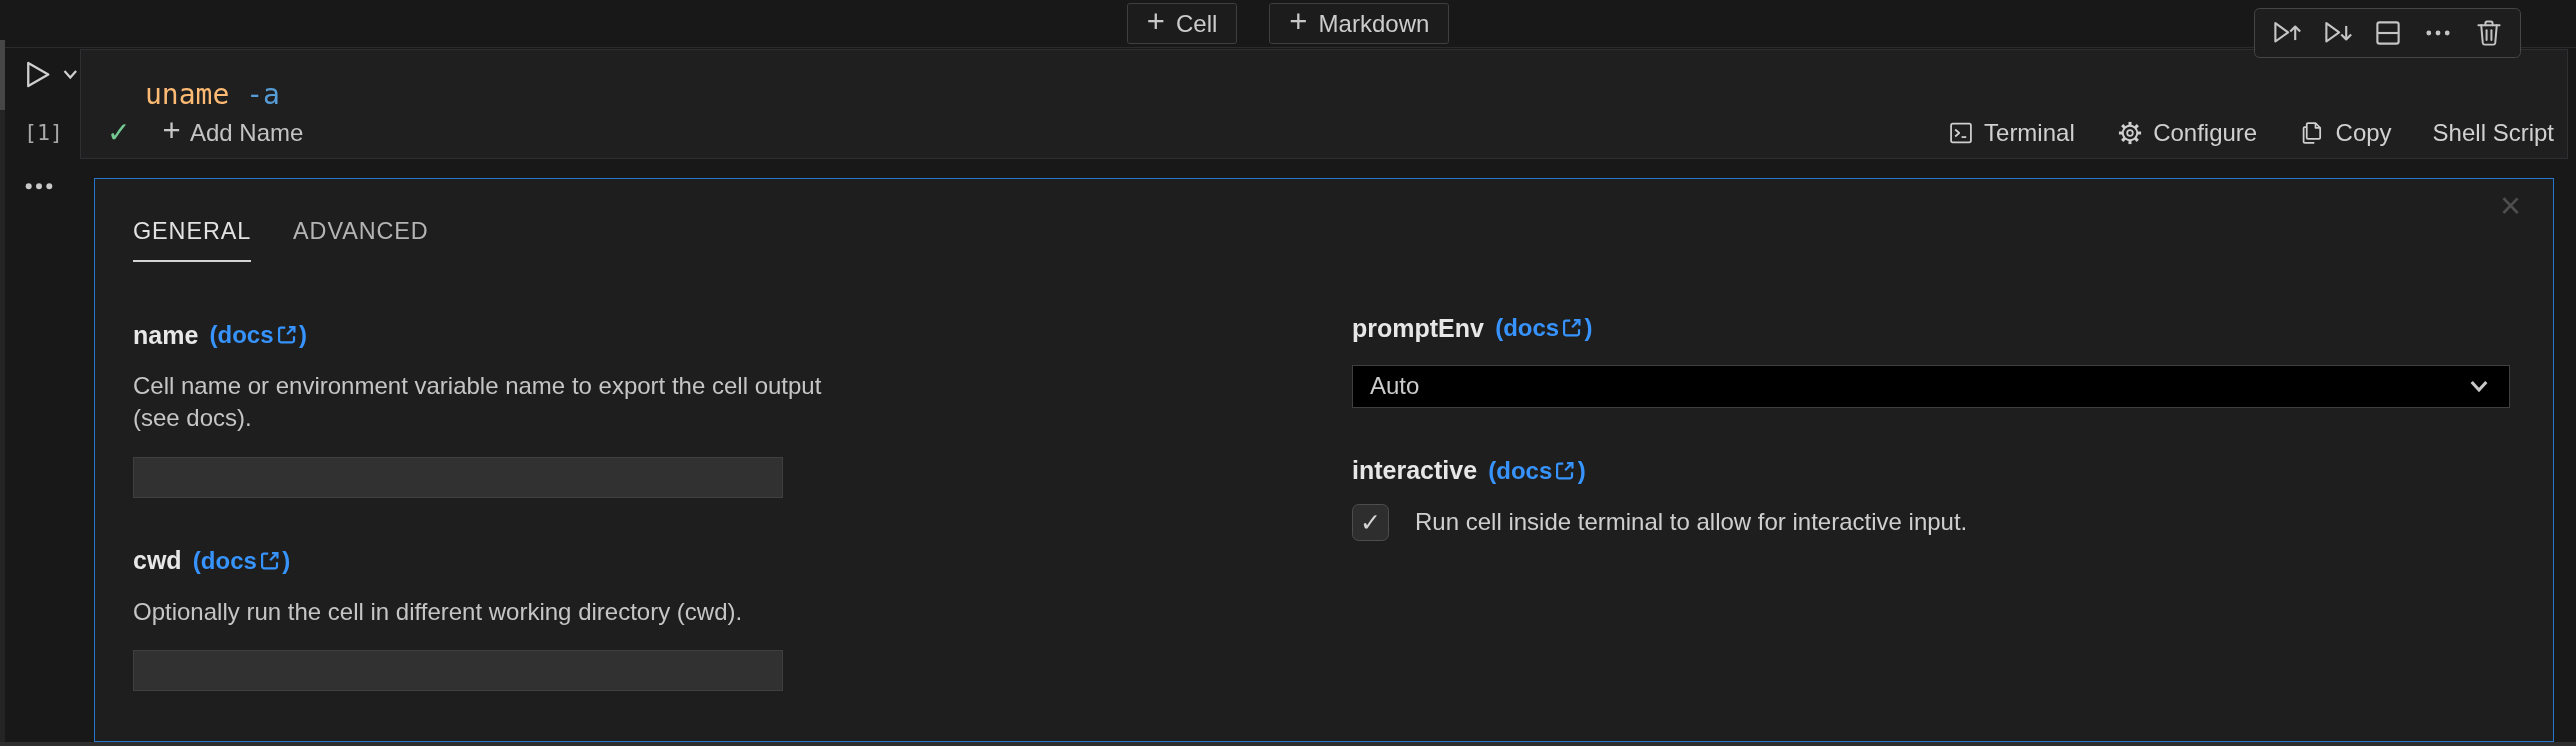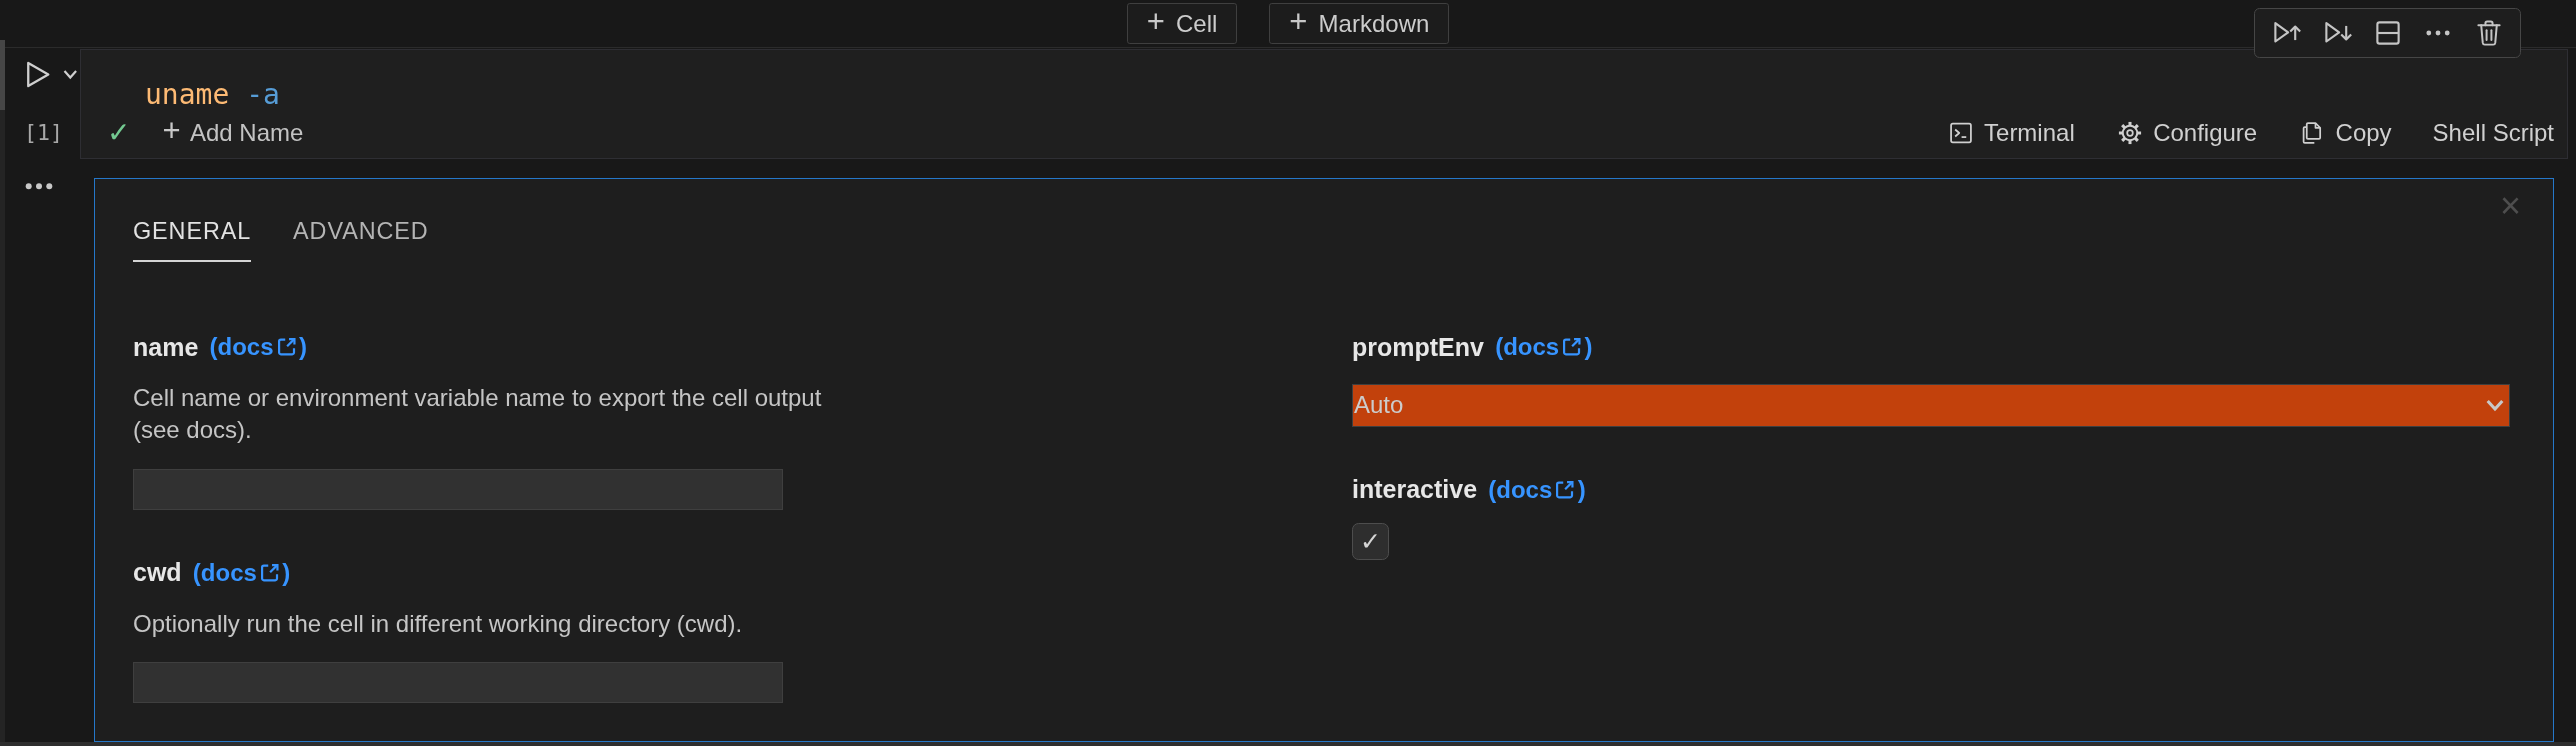--- a/index.html
+++ b/index.html
@@ -50,33 +50,33 @@
   
   .panel { position:absolute; left:94px; top:178px; width:2460px; height:564px;
            background:#1e1e1e; border:1.9px solid #2577c9; }
   .panel-close { position:absolute; top:9.4px; right:32px; font-size:36px; color:#4e4e4e;
                  line-height:1; cursor:pointer; }
   .tabs { position:absolute; left:38px; top:39px; display:flex; gap:42px; }
   .tab { font-size:23.4px; letter-spacing:0.9px; padding-bottom:15px; color:#b4b4b4; cursor:pointer; }
   .tab.active { color:#e2e2e2; border-bottom:2.8px solid #d4d4d4; }
 
   .col-left  { position:absolute; left:38px;  top:140px; width:704px; }
-  .col-right { position:absolute; left:1257px; top:140px; width:1158px; }
-  .field { margin-bottom:47px;margin-top:12px; }
+  .col-right { position:absolute; left:1257px; top:133px; width:1158px; }
+  .field { margin-bottom:47px; }
   .field-label-row { display:flex; align-items:center; gap:11.2px; height:32px; }
   .field-label { font-size:25px; font-weight:bold; color:#e7e7e7; }
   .docs-link { display:inline-flex; align-items:center; gap:1px; color:#3794ff;
                font-size:24px; font-weight:bold; cursor:pointer; text-decoration:none; }
   .field-desc { margin-top:19px; font-size:24px; color:#c5c5c5; line-height:32px; }
   .text-input { margin-top:22.5px; width:650px; height:41px; background:#313131;
                 border:0.9px solid #3f3f3f; color:#cccccc; font-size:23.4px; padding:0 13px;
                 font-family:"Liberation Sans",sans-serif; }
-  .select-box { margin-top:20.6px; width:100%; height:43px; background:#c2410c;
+  .select-box { margin-top:20.6px; width:100%; height:43px; background:#000000;
                 border:0.9px solid #3f3f3f; display:flex; align-items:center;
-                padding:0 1px; font-size:24px; color:#cccccc; cursor:pointer; }
+                padding:0 17px; font-size:24px; color:#cccccc; cursor:pointer; }
   .select-box .chev { margin-left:auto; display:flex; color:#c8c8c8; }
   .checkbox-row { margin-top:17px; display:flex; align-items:center; gap:26px; }
   .checkbox { width:37px; height:37px; border:0.9px solid #4d4d4d; border-radius:6.6px;
               background:#2e2e2e; display:flex; align-items:center; justify-content:center;
               color:#d4d4d4; font-size:25px; cursor:pointer; }
   .checkbox-label { font-size:24px; color:#cfcfcf; }
 
   .bottom-strip { position:absolute; left:0; bottom:0; width:2576px; height:4.7px; background:#2e2e2e; }
 
   svg { display:block; }
@@ -310,19 +310,20 @@
                 <path d="M13 3 L8.3 7.7"></path>
             </svg>
           </span>
           <span>)</span>
         </a>
       </div>
       <div class="checkbox-row">
         <div class="checkbox">
           <span>✓</span>
         </div>
+        <span class="checkbox-label">Run cell inside terminal to allow for interactive input.</span>
       </div>
     </div>
   </div>
 </div>
 
 <div class="bottom-strip"></div>
 
 
 </body></html>

